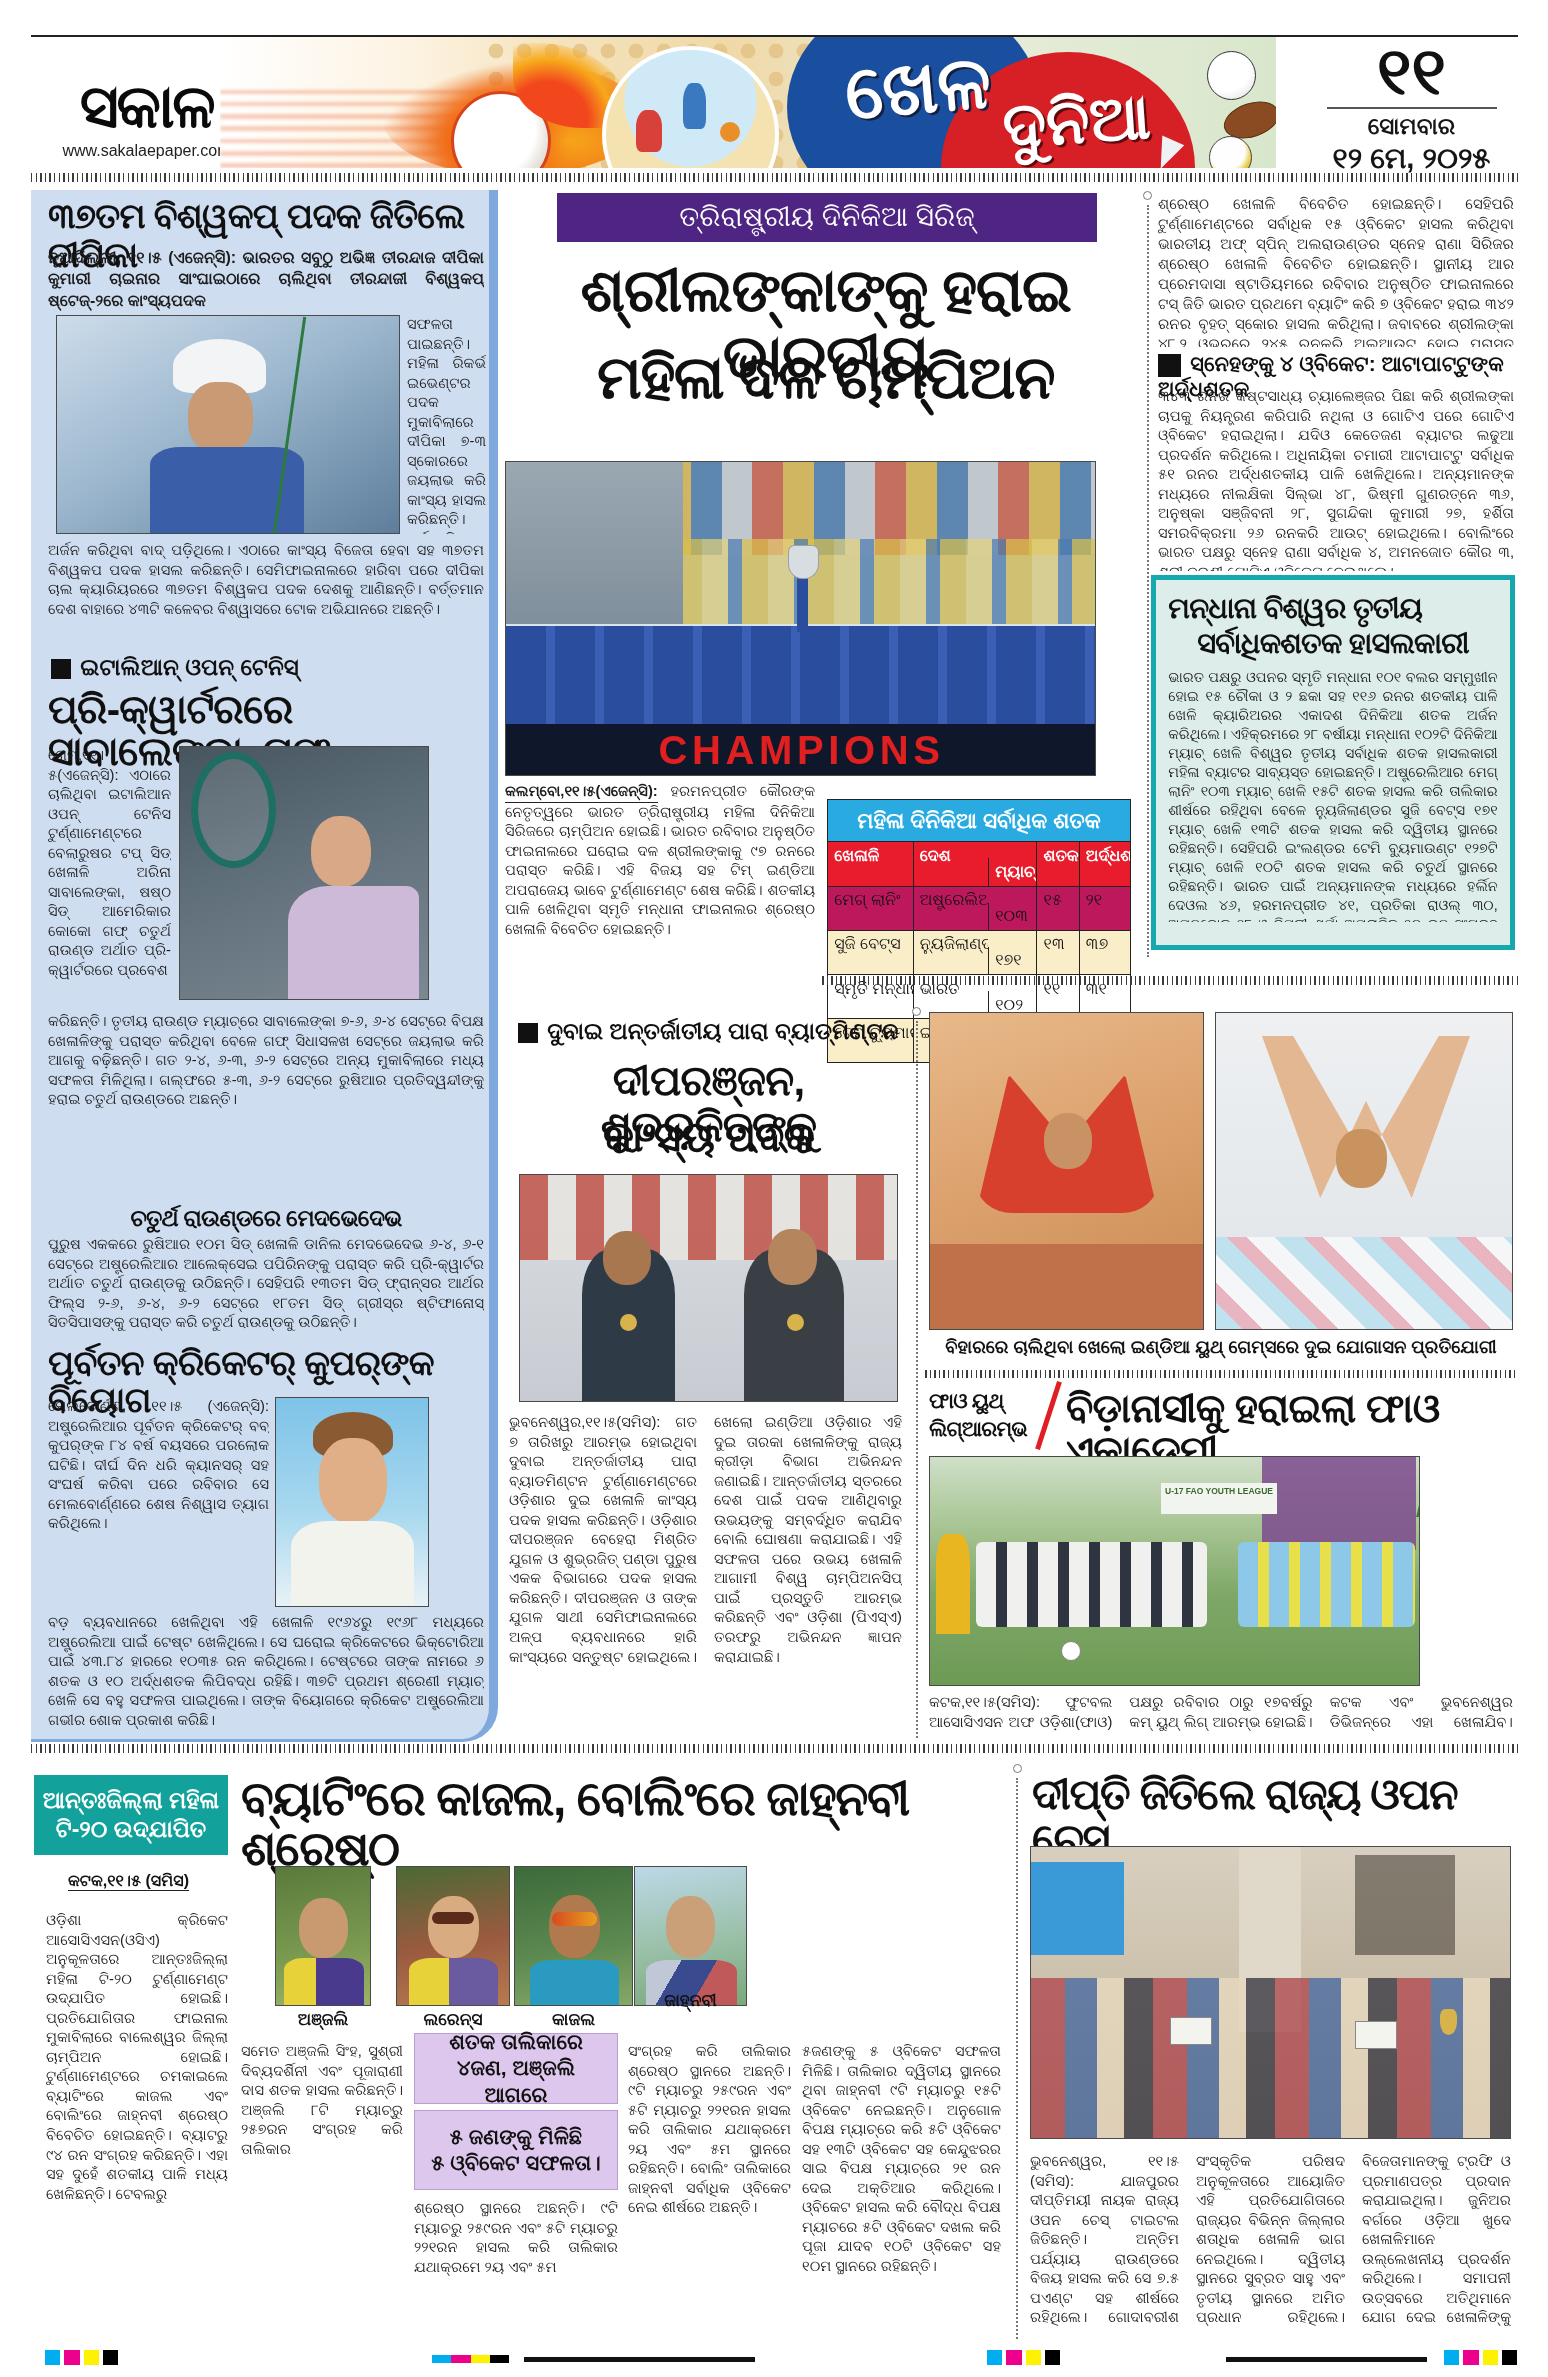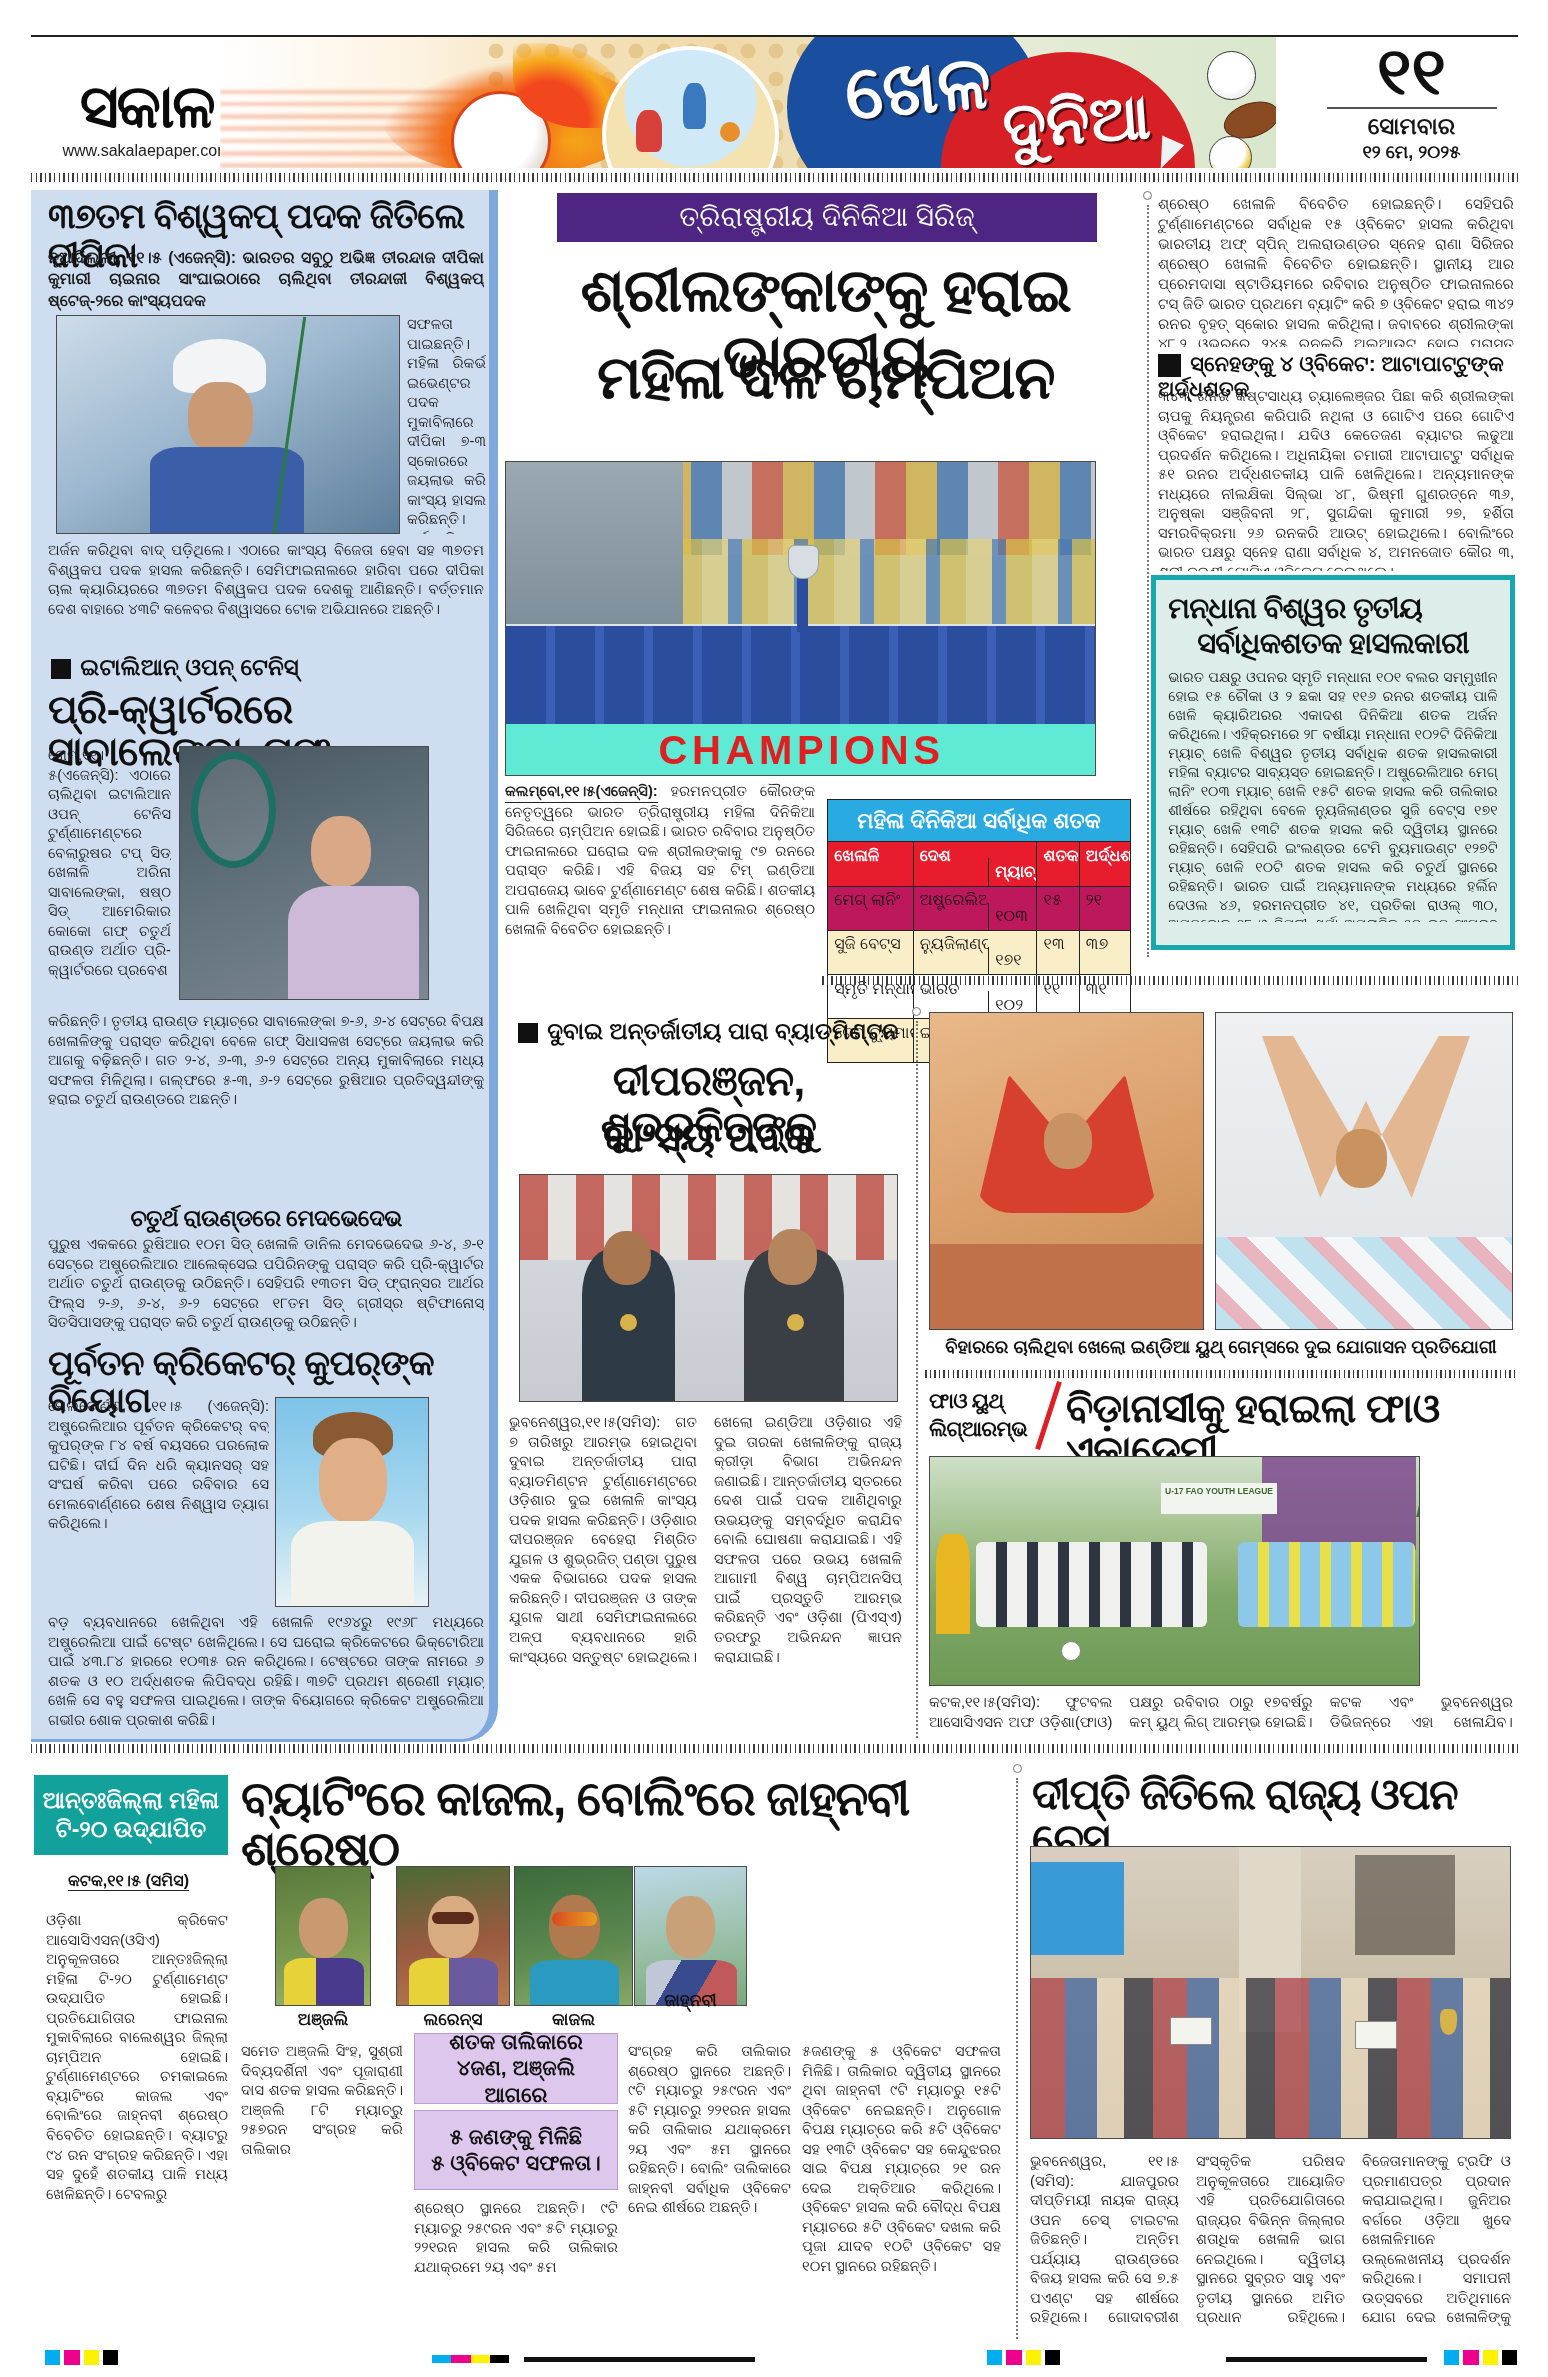--- a/index.html
+++ b/index.html
@@ -58,21 +58,21 @@
       <div class="abs" style="left:987px;top:14px;width:49px;height:49px;border-radius:50%;background:radial-gradient(circle at 40% 35%,#fff 0 55%,#d8d8d8 100%);border:1.5px solid #333;"></div>
       <div class="abs" style="left:1003px;top:66px;width:57px;height:34px;border-radius:50%;background:#8a4a22;transform:rotate(-18deg);border:1.5px solid #5d2e12;"></div>
       <div class="abs" style="left:989px;top:99px;width:43px;height:43px;border-radius:50%;background:radial-gradient(circle at 40% 35%,#fefefe 0 50%,#e8c83a 70%,#3a6cc0 100%);border:1.5px solid #444;"></div>
       <div class="abs" style="left:935px;top:102px;width:0;height:0;border-left:12.3px solid transparent;border-right:12.3px solid transparent;border-top:31px solid #eef2f5;transform:rotate(24deg);"></div>
     </div>
 
     <div class="abs" style="left:1296px;top:40px;width:231px;text-align:center;">
       <div style="font-size:66px;font-weight:bold;line-height:.95;color:#111;">୧୧</div>
       <div style="width:170px;height:1.5px;background:#555;margin:4.6px auto;"></div>
       <div style="font-size:23px;font-weight:bold;color:#151515;">ସୋମବାର</div>
-      <div style="font-size:18px;font-weight:bold;color:#151515;margin-top:1.5px;">୧୨ ମେ, ୨୦୨୫</div>
+      <div style="font-size:29px;font-weight:bold;color:#151515;margin-top:1.5px;">୧୨ ମେ, ୨୦୨୫</div>
     </div>
 
     <div class="abs hatch" style="left:31px;top:173px;width:1487px;height:9.3px;"></div>
   </div>
 
   <div class="abs" style="left:31px;top:190px;width:467px;height:1552px;background:#cfddf1;border-right:9.3px solid #7fa8dc;border-bottom:3.1px solid #7fa8dc;border-radius:0 0 35px 0;"></div>
 
   <div class="abs hl" style="left:48px;top:197px;width:436px;font-size:35px;line-height:1.1;">୩୭ତମ ବିଶ୍ୱକପ୍ ପଦକ ଜିତିଲେ ଦୀପିକା</div>
   <div class="abs body-text lead" style="left:48px;top:247px;width:436px;height:66px;font-size:16px;">ନୂଆଦିଲ୍ଲୀ, ୧୧।୫ (ଏଜେନ୍ସି): ଭାରତର ସବୁଠୁ ଅଭିଜ୍ଞ ତୀରନ୍ଦାଜ ଦୀପିକା କୁମାରୀ ଚାଇନାର ସାଂଘାଇଠାରେ ଚାଲିଥିବା ତୀରନ୍ଦାଜୀ ବିଶ୍ୱକପ୍ ଷ୍ଟେଜ୍-୨ରେ କାଂସ୍ୟପଦକ</div>
   <div class="photo" style="left:56px;top:315px;width:344px;height:219px;background:linear-gradient(150deg,#cddcea 0%,#9db8cf 45%,#5d7e9b 100%);">
@@ -113,21 +113,21 @@
   <div class="abs hl" style="left:503px;top:258px;width:645px;font-size:60px;text-align:center;line-height:1.1;letter-spacing:-1.5px;">ଶ୍ରୀଲଙ୍କାଙ୍କୁ ହରାଇ ଭାରତୀୟ</div>
   <div class="abs hl" style="left:503px;top:345px;width:645px;font-size:60px;text-align:center;line-height:1.1;letter-spacing:-1.5px;">ମହିଳା ଦଳ ଚାମ୍ପିଅନ</div>
 
   <div class="photo" style="left:505px;top:461px;width:591px;height:315px;background:#b8c4cc;">
     <div class="abs" style="left:0;top:0;width:591px;height:93px;background:repeating-linear-gradient(90deg,#c9533a 0 31px,#d8b13c 31px 62px,#3f71a8 62px 93px,#c4c9cd 93px 123px);opacity:.75;"></div>
     <div class="abs" style="left:170px;top:77px;width:421px;height:85px;background:repeating-linear-gradient(90deg,#d8c04a 0 26px,#e4d27a 26px 52px,#4a7ab0 52px 66px);opacity:.7;"></div>
     <div class="abs" style="left:0;top:0;width:177px;height:177px;background:linear-gradient(180deg,#9aa8b2 0%,#7d8d99 100%);"></div>
     <div class="abs" style="left:0;top:162px;width:591px;height:100px;background:repeating-linear-gradient(90deg,#2b4d9e 0 40px,#3a5fb5 40px 49px);border-top:2.3px solid #dce4ea;"></div>
     <div class="abs" style="left:291px;top:108px;width:10.8px;height:62px;background:#2b4d9e;"></div>
     <div class="abs" style="left:282px;top:83px;width:31px;height:34px;background:#d8dde2;border-radius:20% 20% 45% 45%;border:1.5px solid #98a2aa;"></div>
-    <div class="abs" style="left:0;top:262px;width:591px;height:52px;background:#5eead4;display:flex;align-items:center;justify-content:center;">
+    <div class="abs" style="left:0;top:262px;width:591px;height:52px;background:#0f172a;display:flex;align-items:center;justify-content:center;">
       <span style="color:#e02020;font-size:40px;font-weight:bold;letter-spacing:4.6px;">CHAMPIONS</span>
     </div>
   </div>
 
   <div class="abs body-text" style="left:505px;top:782px;width:310px;height:224px;">
     <span class="dateline">କଲମ୍ବୋ,୧୧।୫(ଏଜେନ୍ସି):</span>
     <span>ହରମନପ୍ରୀତ କୌରଙ୍କ ନେତୃତ୍ୱରେ ଭାରତ ତ୍ରିରାଷ୍ଟ୍ରୀୟ ମହିଳା ଦିନିକିଆ ସିରିଜରେ ଚାମ୍ପିଅନ ହୋଇଛି। ଭାରତ ରବିବାର ଅନୁଷ୍ଠିତ ଫାଇନାଲରେ ଘରୋଇ ଦଳ ଶ୍ରୀଲଙ୍କାକୁ ୯୭ ରନରେ ପରାସ୍ତ କରିଛି। ଏହି ବିଜୟ ସହ ଟିମ୍ ଇଣ୍ଡିଆ ଅପରାଜେୟ ଭାବେ ଟୁର୍ଣ୍ଣାମେଣ୍ଟ ଶେଷ କରିଛି। ଶତକୀୟ ପାଳି ଖେଳିଥିବା ସ୍ମୃତି ମନ୍ଧାନା ଫାଇନାଲର ଶ୍ରେଷ୍ଠ ଖେଳାଳି ବିବେଚିତ ହୋଇଛନ୍ତି।</span>
   </div>
 
   <div class="abs" style="left:827px;top:799px;width:304px;border:1.5px solid #222;background:#fff;">

